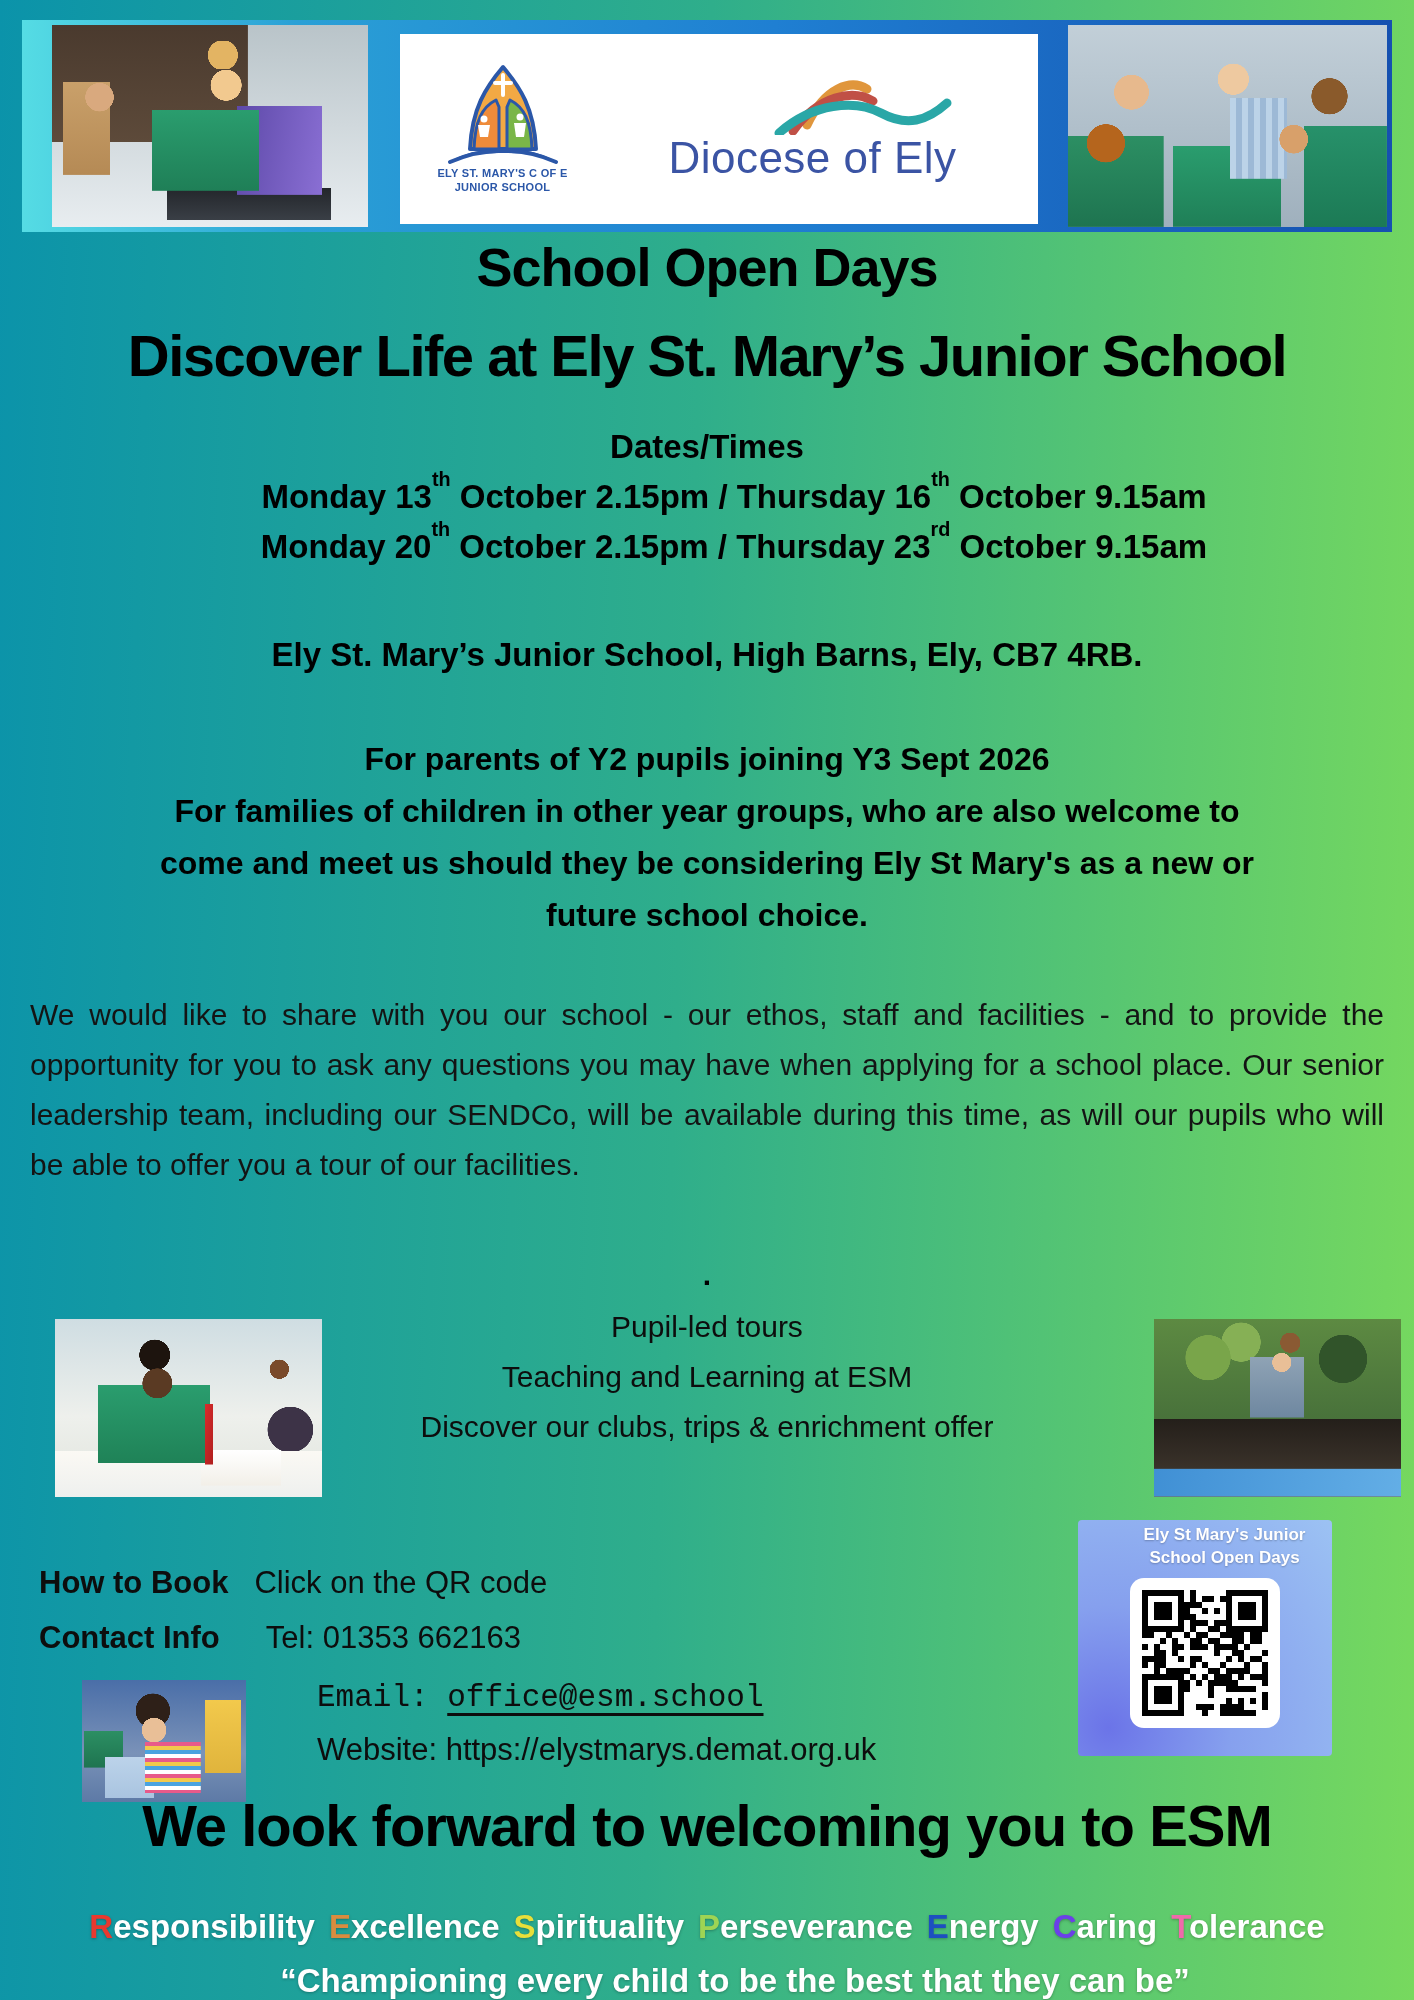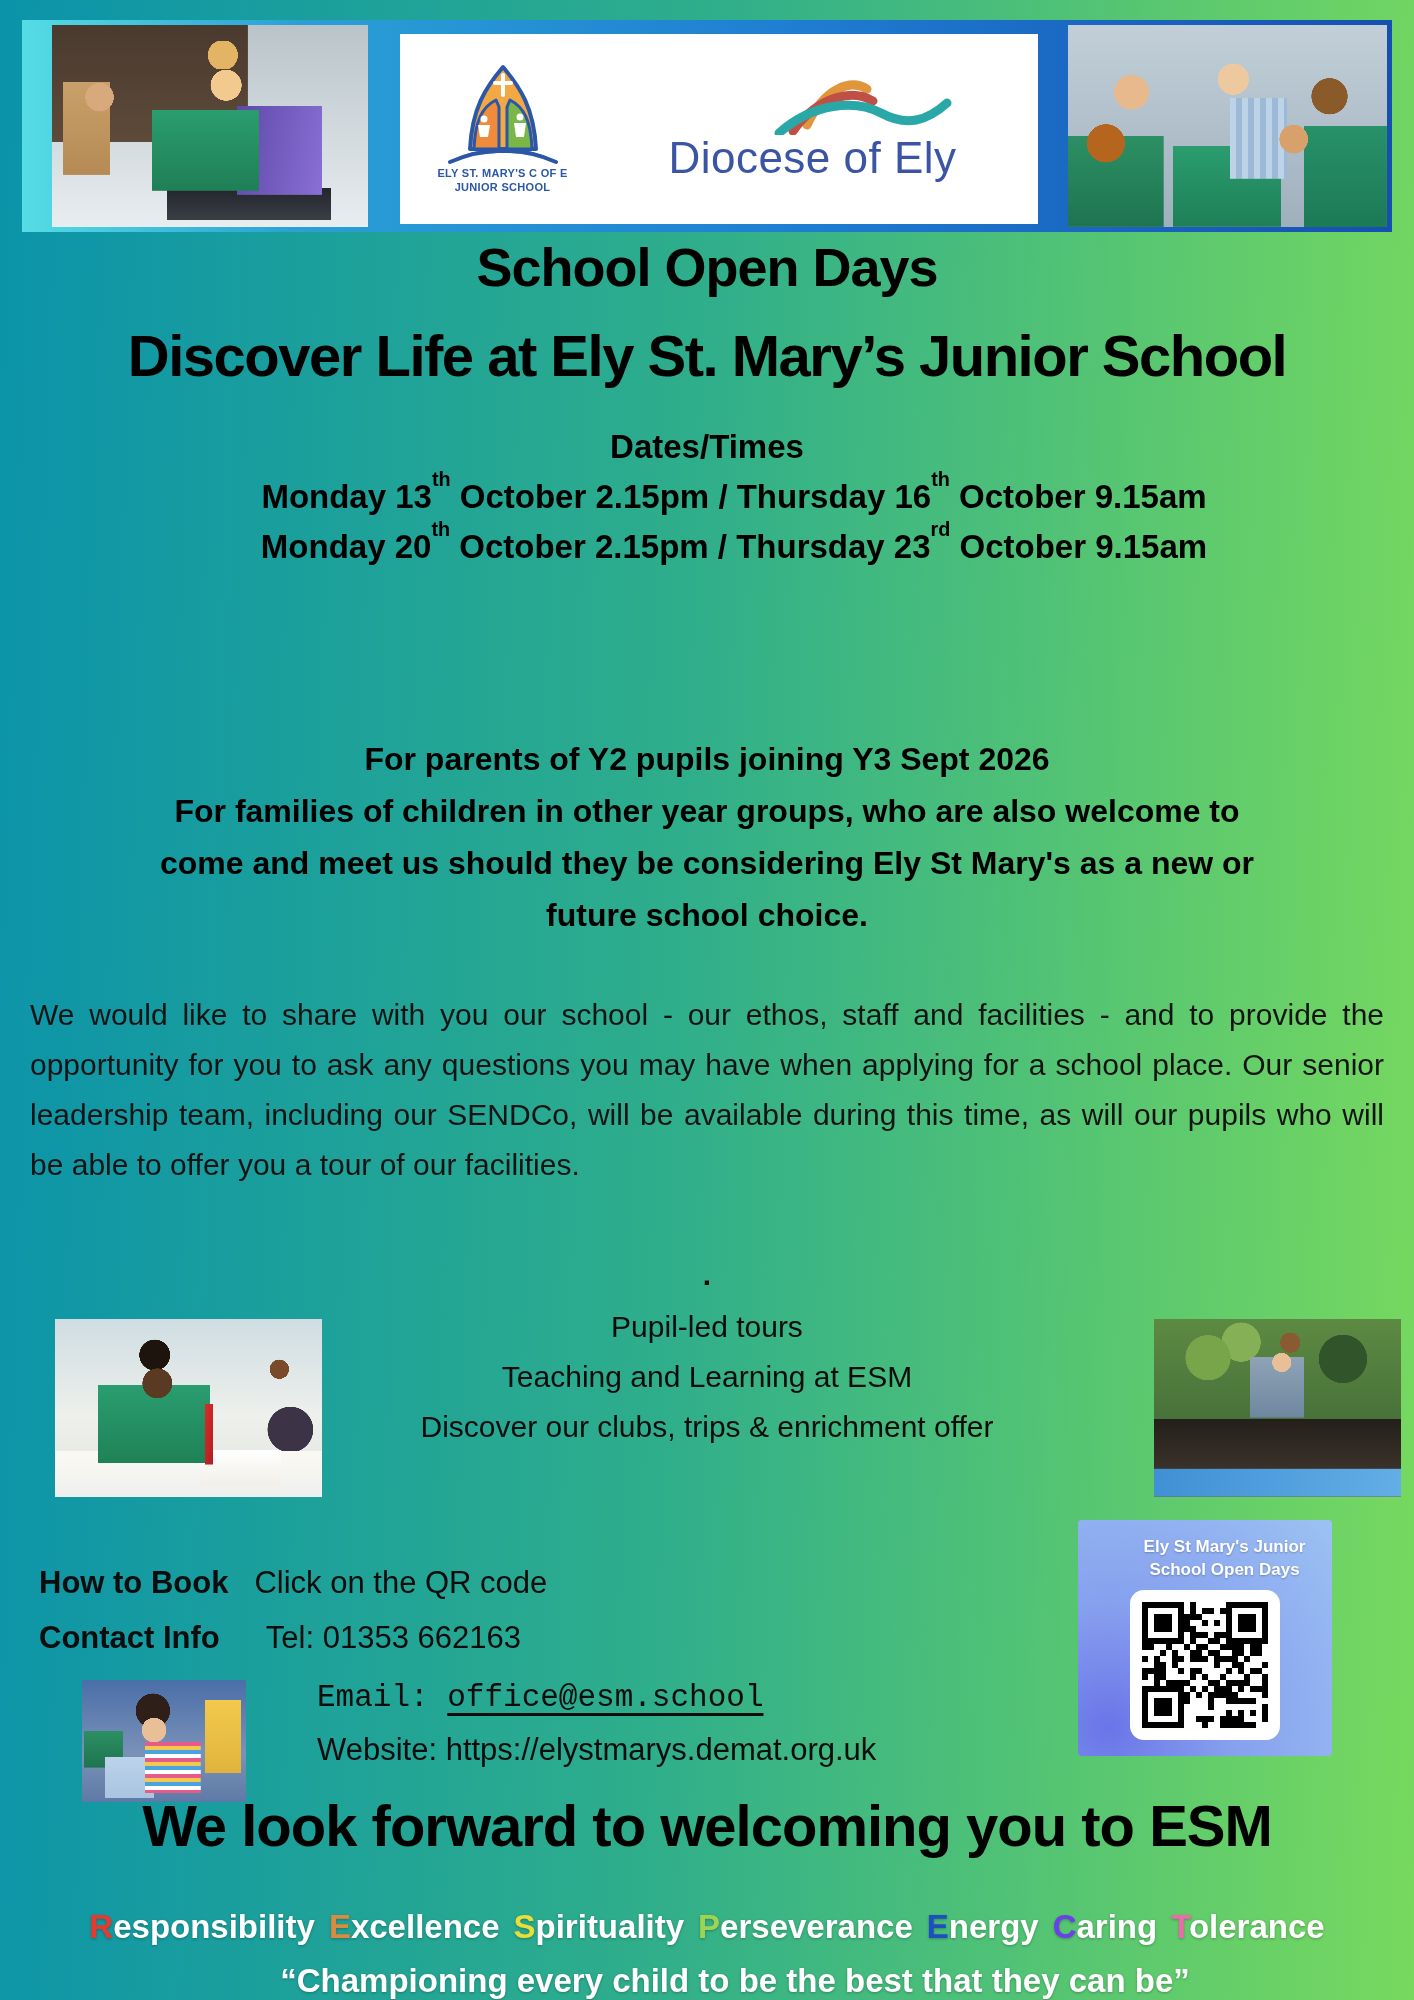--- a/index.html
+++ b/index.html
@@ -93,21 +93,21 @@
       radial-gradient(circle,#31542a 0 49%,transparent 50%),
       radial-gradient(circle,#86b055 0 49%,transparent 50%),
       linear-gradient(180deg,#5d8a42 0%,#47703a 60%,#7a6a4a 100%);
     background-size:12% 14%,14% 12%,22% 34%,100% 28%,100% 34%,30% 30%,34% 28%,26% 26%,100% 100%;
     background-position:52% 20%,56% 8%,50% 32%,50% 78%,50% 100%,10% 10%,90% 12%,30% 0%,0 0;}
 
   
   .qr-card{position:absolute;left:1078px;top:1520px;width:254px;height:236px;
     background:radial-gradient(circle at 12% 88%,#6b74e8 0%,#86a0ee 40%,#9cc2f3 100%);
     border-radius:4px;text-align:center;}
-  .qr-title{color:#ffffff;font-weight:700;font-size:17px;line-height:1.35;padding:16px 14px 0;
+  .qr-title{color:#ffffff;font-weight:700;font-size:17px;line-height:1.35;padding:4px 14px 0;
     text-shadow:0 1px 2px rgba(0,0,0,.25);margin-left:39px;}
   .qr-box{width:150px;height:150px;margin:8px auto 0;background:#ffffff;border-radius:14px;
     display:flex;align-items:center;justify-content:center;}
   .qr-box svg{width:126px;height:126px;}
 
   
   .contact-row{position:absolute;font-size:31px;color:#0d0d0d;white-space:nowrap;}
   .contact-label{font-weight:700;}
   .row-how{left:39px;top:1565px;}
   .row-how .contact-value{margin-left:26px;}
@@ -175,20 +175,21 @@
     <div class="photo ph-assembly"></div>
   </div>
 
   <div class="abs title1">School Open Days</div>
   <div class="abs title2">Discover Life at Ely St. Mary’s Junior School</div>
 
   <div class="abs dates-heading">Dates/Times</div>
   <div class="abs dateline dateline1"><span>Monday 13</span><sup>th</sup><span> October 2.15pm / Thursday 16</span><sup>th</sup><span> October 9.15am</span></div>
   <div class="abs dateline dateline2"><span>Monday 20</span><sup>th</sup><span> October 2.15pm / Thursday 23</span><sup>rd</sup><span> October 9.15am</span></div>
 
+  <div class="abs address">Ely St. Mary’s Junior School, High Barns, Ely, CB7 4RB.</div>
 
   <div class="abs audience">
     <div>For parents of Y2 pupils joining Y3 Sept 2026</div>
     <div>For families of children in other year groups, who are also welcome to</div>
     <div>come and meet us should they be considering Ely St Mary's as a new or</div>
     <div>future school choice.</div>
   </div>
 
   <div class="abs intro">We would like to share with you our school - our ethos, staff and facilities - and to provide the opportunity for you to ask any questions you may have when applying for a school place. Our senior leadership team, including our SENDCo, will be available during this time, as will our pupils who will be able to offer you a tour of our facilities.</div>
   <div class="abs dot">.</div>

